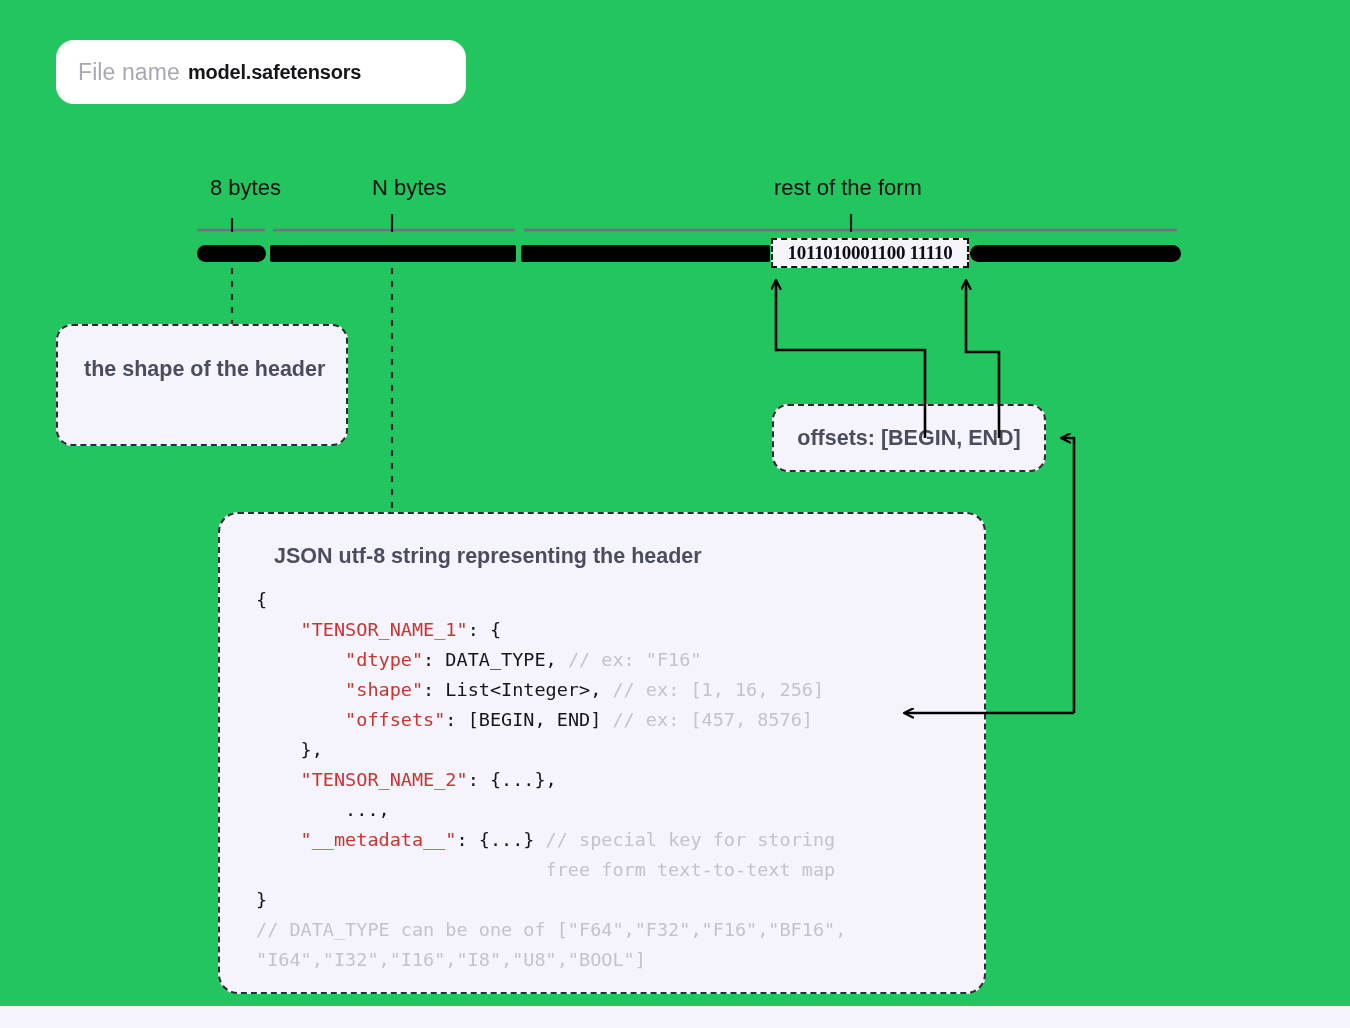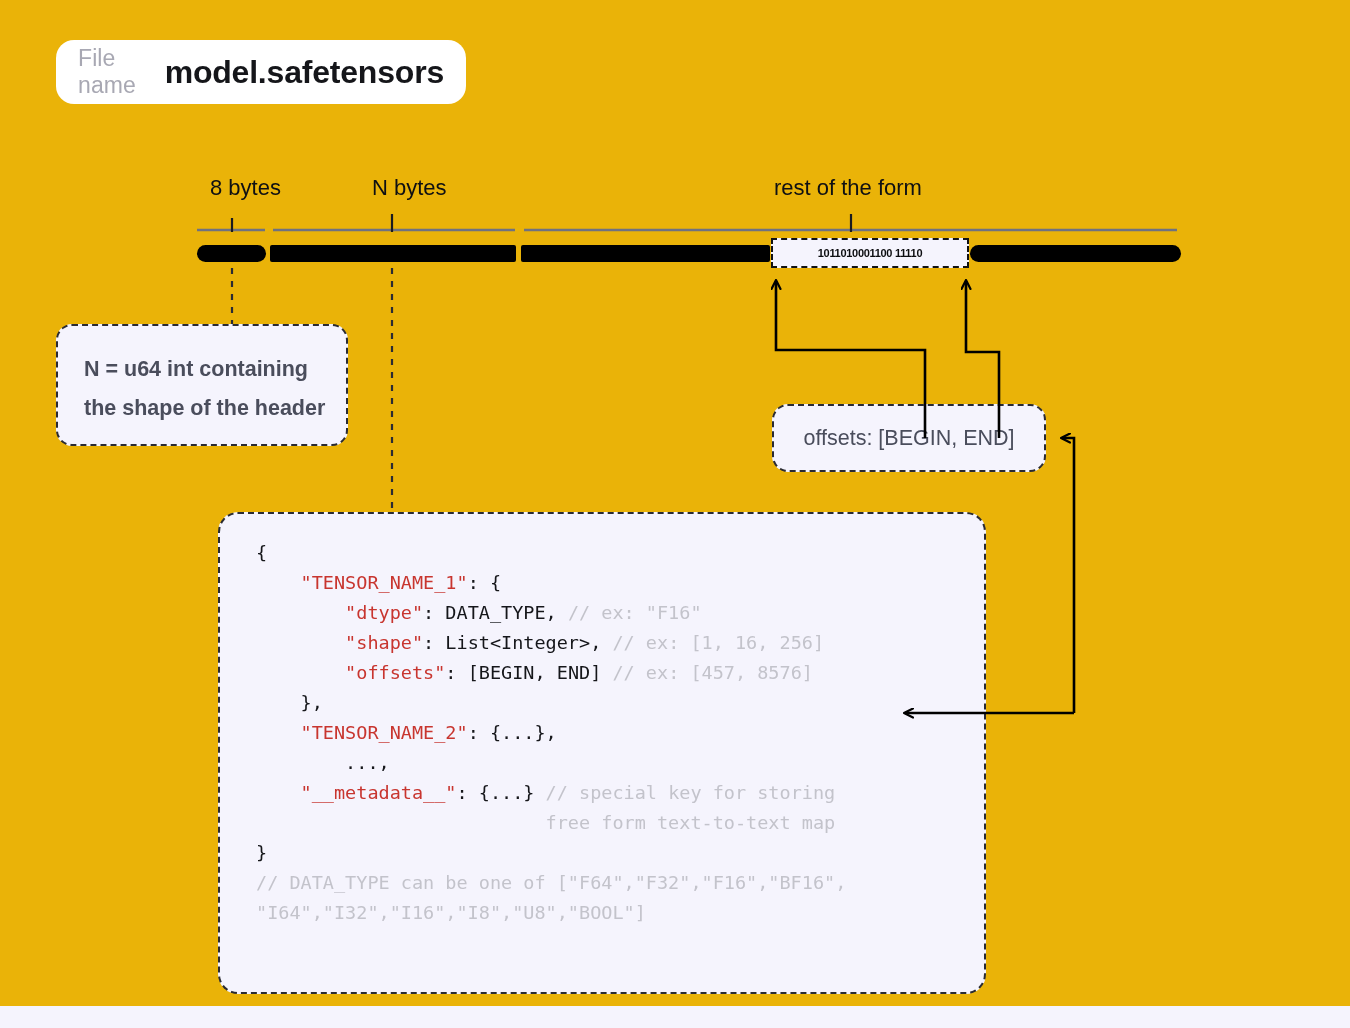--- a/index.html
+++ b/index.html
@@ -5,21 +5,21 @@
 <style>
   html, body {
     margin: 0;
     padding: 0;
     background: #f5f4fd;
   }
   #page {
     position: relative;
     width: 1350px;
     height: 1006px;
-    background: #eab308;
+    background: #22c55e;
     font-family: "Liberation Sans", sans-serif;
     overflow: hidden;
   }
 
   
   .filename-pill {
     position: absolute;
     left: 56px;
     top: 40px;
     width: 410px;
@@ -30,24 +30,24 @@
     align-items: center;
     box-sizing: border-box;
     padding: 0 22px;
   }
   .filename-label {
     font-size: 23px;
     color: #a8a8b3;
     letter-spacing: 0.1px;
   }
   .filename-value {
-    font-size: 32px;
+    font-size: 20px;
     font-weight: bold;
     color: #15161a;
-    margin-left: 24px;
+    margin-left: 8px;
     letter-spacing: -0.2px;
   }
 
   
   .ruler-label {
     position: absolute;
     font-size: 22px;
     color: #0f1013;
     white-space: nowrap;
   }
@@ -69,22 +69,22 @@
     width: 198px;
     height: 30px;
     box-sizing: border-box;
     border: 2px dashed #111214;
     background: #f5f4fd;
     display: flex;
     align-items: center;
     justify-content: center;
   }
   .binary-chip span {
-    font-family: Liberation Sans, sans-serif;
-    font-size: 11px;
+    font-family: Liberation Serif, serif;
+    font-size: 19px;
     font-weight: bold;
     color: #0d0e11;
     letter-spacing: -0.3px;
   }
 
   
   .callout {
     position: absolute;
     box-sizing: border-box;
     border: 2px dashed #2a2b33;
@@ -109,21 +109,21 @@
     left: 772px;
     top: 404px;
     width: 274px;
     height: 68px;
     display: flex;
     align-items: center;
     justify-content: center;
   }
   #note-offsets .line {
     font-size: 21.5px;
-    font-weight: normal;
+    font-weight: bold;
     color: #4a4d5c;
     white-space: nowrap;
   }
 
   
   #json-panel {
     left: 218px;
     top: 512px;
     width: 768px;
     height: 482px;
@@ -161,29 +161,29 @@
 
   <div class="ruler-label" style="left:210px; top:175px;">8 bytes</div>
   <div class="ruler-label" style="left:372px; top:175px;">N bytes</div>
   <div class="ruler-label" style="left:774px; top:175px;">rest of the form</div>
 
   <div class="binary-chip">
     <span>1011010001100 11110</span>
   </div>
 
   <div class="callout" id="note-n">
-    <div class="line">N = u64 int containing</div>
     <div class="line">the shape of the header</div>
   </div>
 
   <div class="callout" id="note-offsets">
     <div class="line">offsets: [BEGIN, END]</div>
   </div>
 
   <div class="callout" id="json-panel">
+    <div id="json-title">JSON utf-8 string representing the header</div>
     <div id="json-code"><div class="code-line"><span class="p">{</span></div><div class="code-line"><span class="p">    </span><span class="k">"TENSOR_NAME_1"</span><span class="p">: {</span></div><div class="code-line"><span class="p">        </span><span class="k">"dtype"</span><span class="p">: DATA_TYPE, </span><span class="c">// ex: "F16"</span></div><div class="code-line"><span class="p">        </span><span class="k">"shape"</span><span class="p">: List&lt;Integer&gt;, </span><span class="c">// ex: [1, 16, 256]</span></div><div class="code-line"><span class="p">        </span><span class="k">"offsets"</span><span class="p">: [BEGIN, END] </span><span class="c">// ex: [457, 8576]</span></div><div class="code-line"><span class="p">    },</span></div><div class="code-line"><span class="p">    </span><span class="k">"TENSOR_NAME_2"</span><span class="p">: {...},</span></div><div class="code-line"><span class="p">        ...,</span></div><div class="code-line"><span class="p">    </span><span class="k">"__metadata__"</span><span class="p">: {...} </span><span class="c">// special key for storing</span></div><div class="code-line"><span class="c">                          free form text-to-text map</span></div><div class="code-line"><span class="p">}</span></div><div class="code-line"><span class="c">// DATA_TYPE can be one of ["F64","F32","F16","BF16",</span></div><div class="code-line"><span class="c">"I64","I32","I16","I8","U8","BOOL"]</span></div></div>
   </div>
 
   <svg id="overlay" viewBox="0 0 1350 1028" xmlns="http://www.w3.org/2000/svg">
     <defs>
       <marker id="arrow" markerWidth="11" markerHeight="11" refX="9" refY="5.5" orient="auto" markerUnits="userSpaceOnUse">
         <path d="M1,1 L10,5.5 L1,10" fill="none" stroke="#000" stroke-width="2.2" stroke-linecap="round" stroke-linejoin="round"></path>
       </marker>
     </defs>
 

